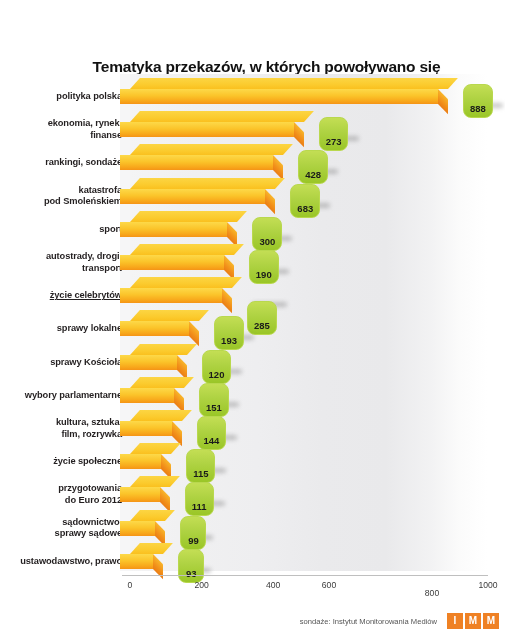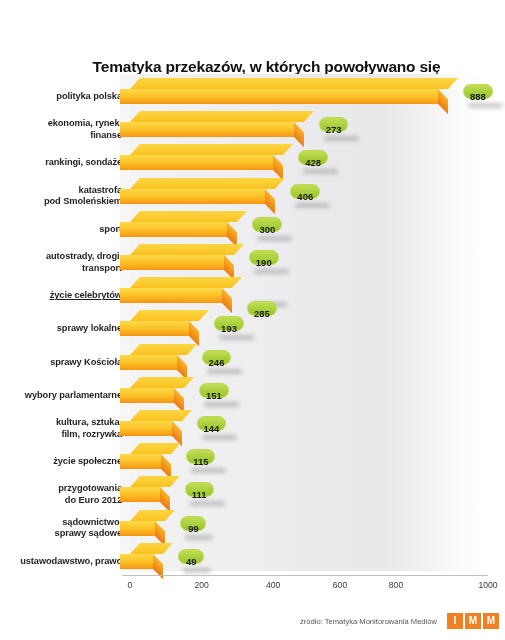--- a/index.html
+++ b/index.html
@@ -119,21 +119,21 @@
     background: linear-gradient(to bottom, #f8b52a 0%, #f2901a 60%, #ea7d15 100%);
     transform: skewY(46deg);
     transform-origin: top left;
   }
 
   
   .value-badge {
     position: absolute;
     height: 15px;
     min-width: 26px;
-    padding: 4px 6px;
+    padding: 16px 6px;
     border-radius: 8px;
     background: linear-gradient(to bottom, #c3de54 0%, #aed242 45%, #9ac627 100%);
     border: 1px solid #b9d84e;
     color: #1a1a1a;
     font-size: 9.5px;
     font-weight: bold;
     line-height: 15px;
     text-align: center;
     box-sizing: border-box;
   }
@@ -248,21 +248,21 @@
       </div>
       <div class="bar-row" style="top: 103.6px; height: 33.2px;">
         <div class="cat-label" style="top: 7px;">katastrofa
 pod Smoleńskiem</div>
         <div class="bar3d" style="top: 0px; width: 155.348px; height: 26px;">
           <div class="bar-top" style="width: 145.348px;"></div>
           <div class="bar-front" style="width: 145.348px;"></div>
           <div class="bar-side" style="left: 145.348px;"></div>
         </div>
         <div class="value-shadow" style="left: 295.348px; top: 25px; width: 35px;"></div>
-        <div class="value-badge" style="left: 290.348px; top: 6px;">406</div>
+        <div class="value-badge" style="left: 290.348px; top: 6px;">683</div>
       </div>
       <div class="bar-row" style="top: 136.8px; height: 33.2px;">
         <div class="cat-label" style="top: 13px;">sport</div>
         <div class="bar3d" style="top: 0px; width: 117.4px; height: 26px;">
           <div class="bar-top" style="width: 107.4px;"></div>
           <div class="bar-front" style="width: 107.4px;"></div>
           <div class="bar-side" style="left: 107.4px;"></div>
         </div>
         <div class="value-shadow" style="left: 257.4px; top: 25px; width: 35px;"></div>
         <div class="value-badge" style="left: 252.4px; top: 6px;">300</div>
@@ -299,21 +299,21 @@
         <div class="value-badge" style="left: 214.094px; top: 6px;">193</div>
       </div>
       <div class="bar-row" style="top: 269.6px; height: 33.2px;">
         <div class="cat-label" style="top: 13px;">sprawy Kościoła</div>
         <div class="bar3d" style="top: 0px; width: 66.564px; height: 26px;">
           <div class="bar-top" style="width: 56.564px;"></div>
           <div class="bar-front" style="width: 56.564px;"></div>
           <div class="bar-side" style="left: 56.564px;"></div>
         </div>
         <div class="value-shadow" style="left: 206.564px; top: 25px; width: 35px;"></div>
-        <div class="value-badge" style="left: 201.564px; top: 6px;">246</div>
+        <div class="value-badge" style="left: 201.564px; top: 6px;">120</div>
       </div>
       <div class="bar-row" style="top: 302.8px; height: 33.2px;">
         <div class="cat-label" style="top: 13px;">wybory parlamentarne</div>
         <div class="bar3d" style="top: 0px; width: 64.058px; height: 26px;">
           <div class="bar-top" style="width: 54.058px;"></div>
           <div class="bar-front" style="width: 54.058px;"></div>
           <div class="bar-side" style="left: 54.058px;"></div>
         </div>
         <div class="value-shadow" style="left: 204.058px; top: 25px; width: 35px;"></div>
         <div class="value-badge" style="left: 199.058px; top: 6px;">151</div>
@@ -362,37 +362,37 @@
         <div class="value-badge" style="left: 180.442px; top: 6px;">99</div>
       </div>
       <div class="bar-row" style="top: 468.8px; height: 33.2px;">
         <div class="cat-label" style="top: 13px;">ustawodawstwo, prawo</div>
         <div class="bar3d" style="top: 0px; width: 43.294px; height: 26px;">
           <div class="bar-top" style="width: 33.294px;"></div>
           <div class="bar-front" style="width: 33.294px;"></div>
           <div class="bar-side" style="left: 33.294px;"></div>
         </div>
         <div class="value-shadow" style="left: 183.294px; top: 25px; width: 28px;"></div>
-        <div class="value-badge" style="left: 178.294px; top: 6px;">49</div>
+        <div class="value-badge" style="left: 178.294px; top: 6px;">93</div>
       </div>
     </div>
 </div>
 
 <div id="x-axis">
   <div id="x-axis-line"></div>
   <div id="x-ticks">
       <div class="x-tick" style="left: 130px;">0</div>
       <div class="x-tick" style="left: 201.6px;">200</div>
       <div class="x-tick" style="left: 273.2px;">400</div>
-      <div class="x-tick" style="left: 340px;">600</div>
-      <div class="x-tick" style="left: 396px;">800</div>
+      <div class="x-tick" style="left: 329px;">600</div>
+      <div class="x-tick" style="left: 432px; margin-top: 8px;">800</div>
       <div class="x-tick" style="left: 488px;">1000</div>
     </div>
 </div>
 
 <div id="footer">
-  <div id="source-text">źródło: Tematyka Monitorowania Mediów</div>
+  <div id="source-text">sondaże: Instytut Monitorowania Mediów</div>
   <div id="imm-logo">
       <div class="logo-box" style="background: rgb(239, 129, 36);">I</div>
       <div class="logo-box" style="background: rgb(239, 129, 36);">M</div>
       <div class="logo-box" style="background: rgb(239, 129, 36);">M</div>
     </div>
 </div>
 
 </body></html>

